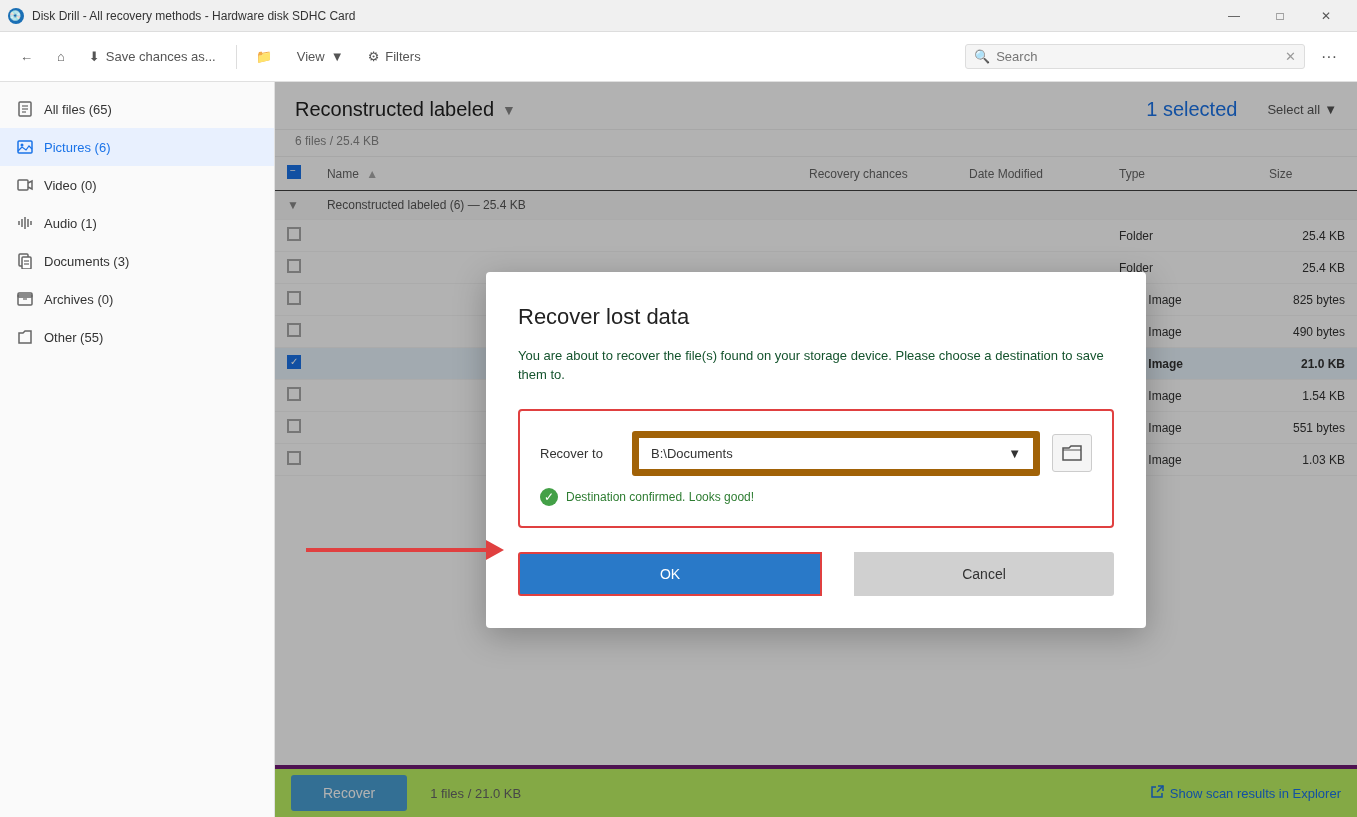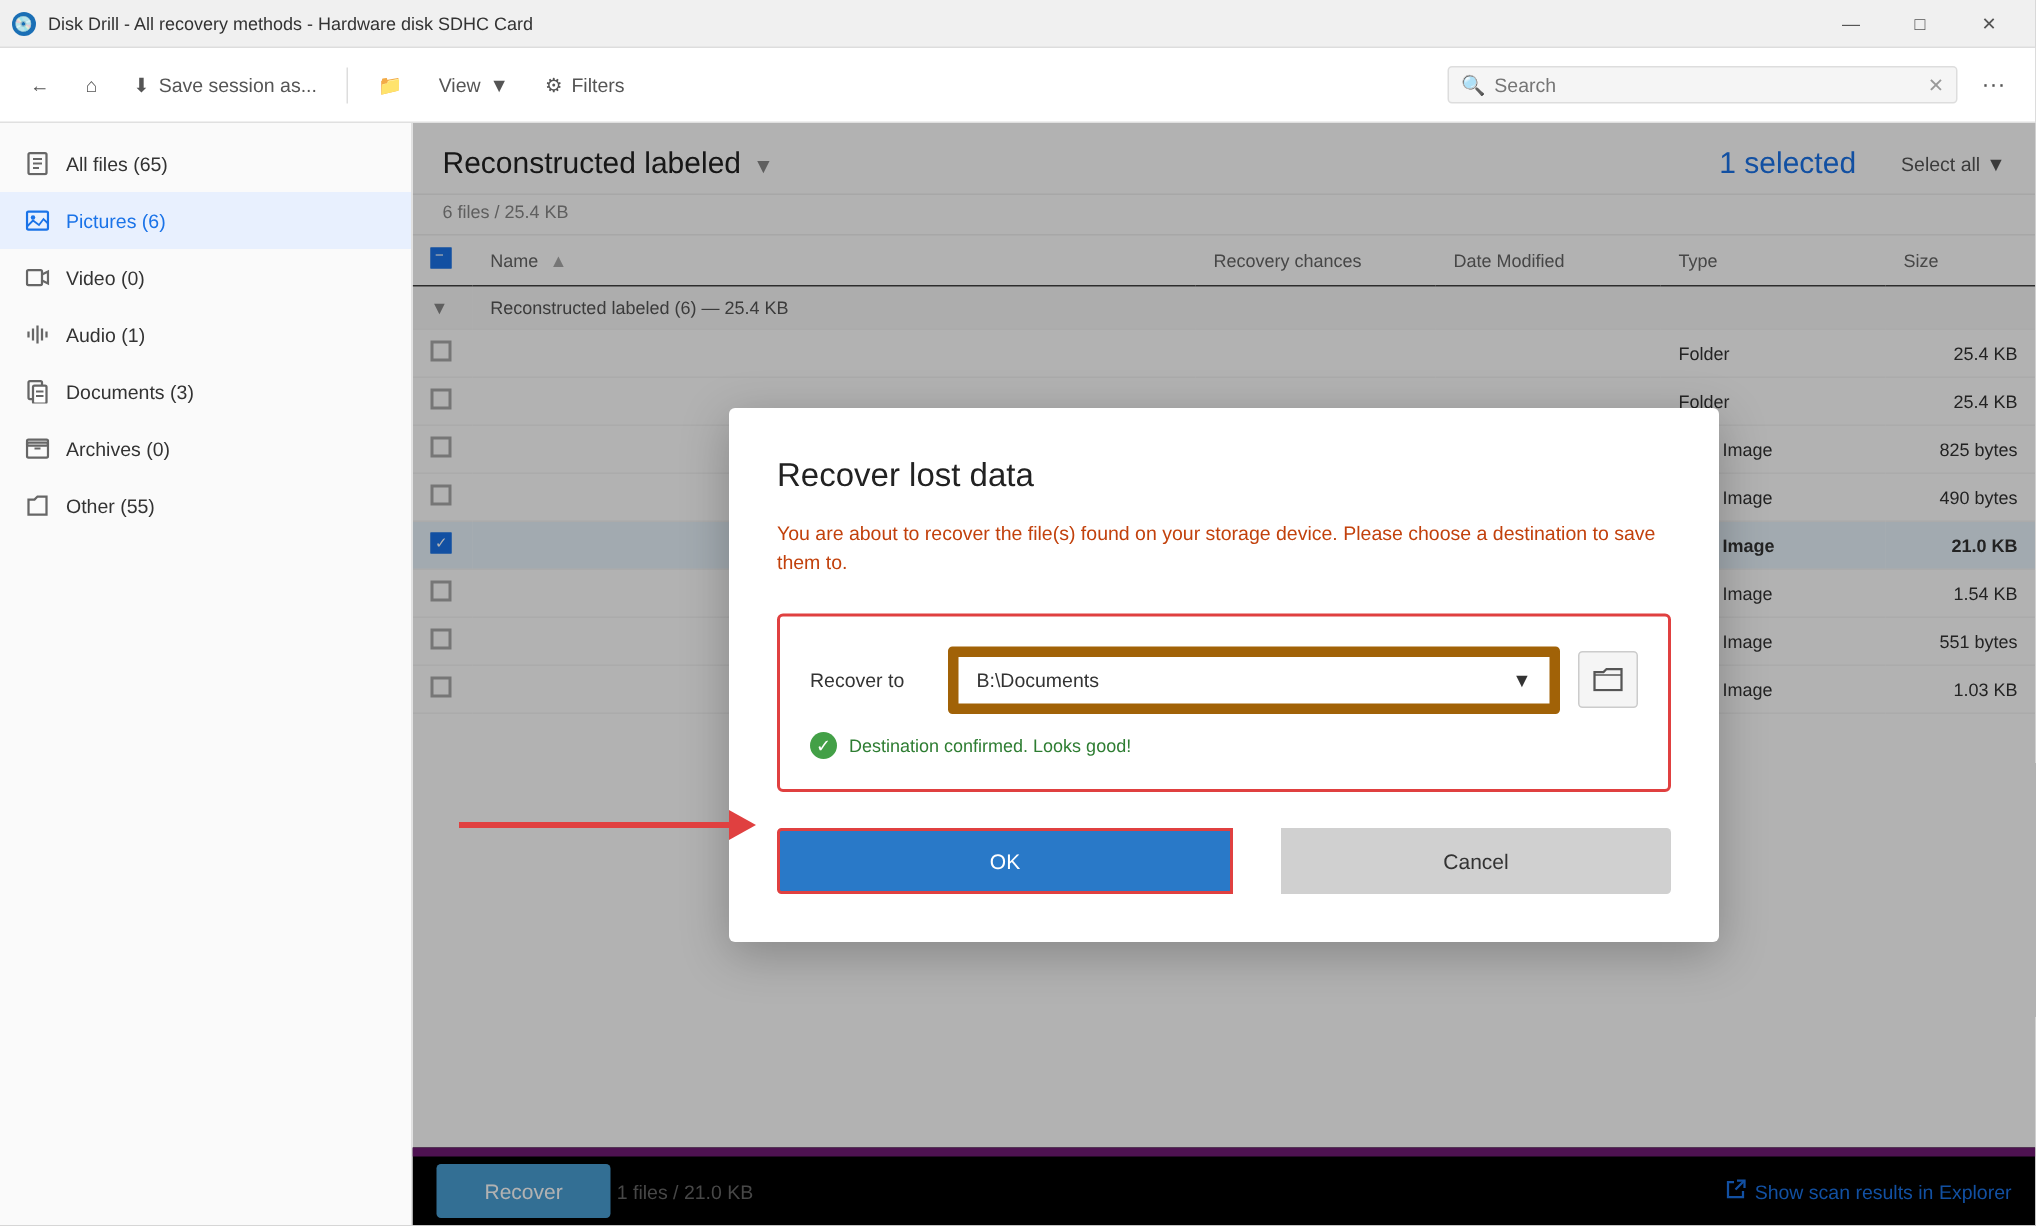--- a/index.html
+++ b/index.html
@@ -53,30 +53,30 @@
     .checkbox.indeterminate { border-color: #1a73e8; background: #1a73e8; }
     .checkbox.indeterminate::after { content: '−'; color: white; font-size: 10px; position: absolute; top: -2px; left: 1px; }
     .col-check { width: 36px; }
     .col-name { min-width: 200px; }
     .col-recovery { width: 160px; }
     .col-date { width: 150px; }
     .col-type { width: 150px; }
     .col-size { width: 100px; text-align: right; }
 
     
-    .bottom-bar { height: 52px; background: #000000; border-top: 6px solid #701a75; display: flex; align-items: center; padding: 0 16px; gap: 4px; flex-shrink: 0; }
+    .bottom-bar { height: 52px; background: #bef264; border-top: 4px solid #701a75; display: flex; align-items: center; padding: 0 16px; gap: 23px; flex-shrink: 0; }
     .recover-btn { background: #4a9fd4; color: white; border: none; padding: 10px 32px; border-radius: 3px; font-size: 14px; cursor: pointer; font-weight: 400; }
     .file-info { font-size: 13px; color: #666; }
     .show-scan-link { margin-left: auto; color: #1a73e8; font-size: 13px; cursor: pointer; display: flex; align-items: center; gap: 6px; text-decoration: none; }
 
     
     .modal-overlay { position: absolute; top: 0; left: 0; right: 0; bottom: 0; background: rgba(0,0,0,0.3); display: flex; align-items: center; justify-content: center; z-index: 100; }
     .modal { background: white; border-radius: 4px; padding: 32px; width: 660px; box-shadow: 0 8px 32px rgba(0,0,0,0.25); position: relative; }
     .modal-title { font-size: 22px; font-weight: 400; color: #222; margin-bottom: 16px; }
-    .modal-desc { font-size: 13px; color: #c2410c; line-height: 1.5; margin-bottom: 24px; }
+    .modal-desc { font-size: 13px; color: #14532d; line-height: 1.5; margin-bottom: 24px; }
     .modal-recover-section { border: 2px solid #e04040; border-radius: 4px; padding: 20px; margin-bottom: 24px; }
     .modal-recover-row { display: flex; align-items: center; gap: 12px; margin-bottom: 12px; }
     .recover-to-label { font-size: 13px; color: #333; white-space: nowrap; width: 80px; }
     .path-select { flex: 1; border: 7px solid #a16207; border-radius: 3px; padding: 8px 12px; font-size: 13px; color: #333; display: flex; align-items: center; justify-content: space-between; cursor: pointer; background: white; }
     .folder-btn { width: 40px; height: 38px; border: 1px solid #ccc; border-radius: 3px; display: flex; align-items: center; justify-content: center; cursor: pointer; background: #f5f5f5; }
     .destination-confirmed { display: flex; align-items: center; gap: 8px; font-size: 12px; color: #2e7d32; }
     .check-circle { width: 18px; height: 18px; background: #43a047; border-radius: 50%; display: flex; align-items: center; justify-content: center; color: white; font-size: 12px; flex-shrink: 0; }
     .modal-buttons { display: flex; gap: 0; }
     .ok-btn { background: #2979c8; color: white; border: 2px solid #e04040; padding: 12px 80px; font-size: 14px; cursor: pointer; border-radius: 3px 0 0 3px; flex: 1; }
     .cancel-btn { background: #d0d0d0; color: #333; border: none; padding: 12px 60px; font-size: 14px; cursor: pointer; border-radius: 0 3px 3px 0; flex: 1; margin-left: 32px; }
@@ -99,21 +99,21 @@
 
 <div class="toolbar">
   <button class="toolbar-btn">
     <span>←</span>
   </button>
   <button class="toolbar-btn">
     <span>⌂</span>
   </button>
   <button class="toolbar-btn">
     <span>⬇</span>
-    <span>Save session as...</span>
+    <span>Save chances as...</span>
   </button>
   <div class="toolbar-sep"></div>
   <button class="toolbar-btn">
     <span>📁</span>
   </button>
   <button class="toolbar-btn">
     <span>View</span>
     <span>▼</span>
   </button>
   <button class="toolbar-btn">

